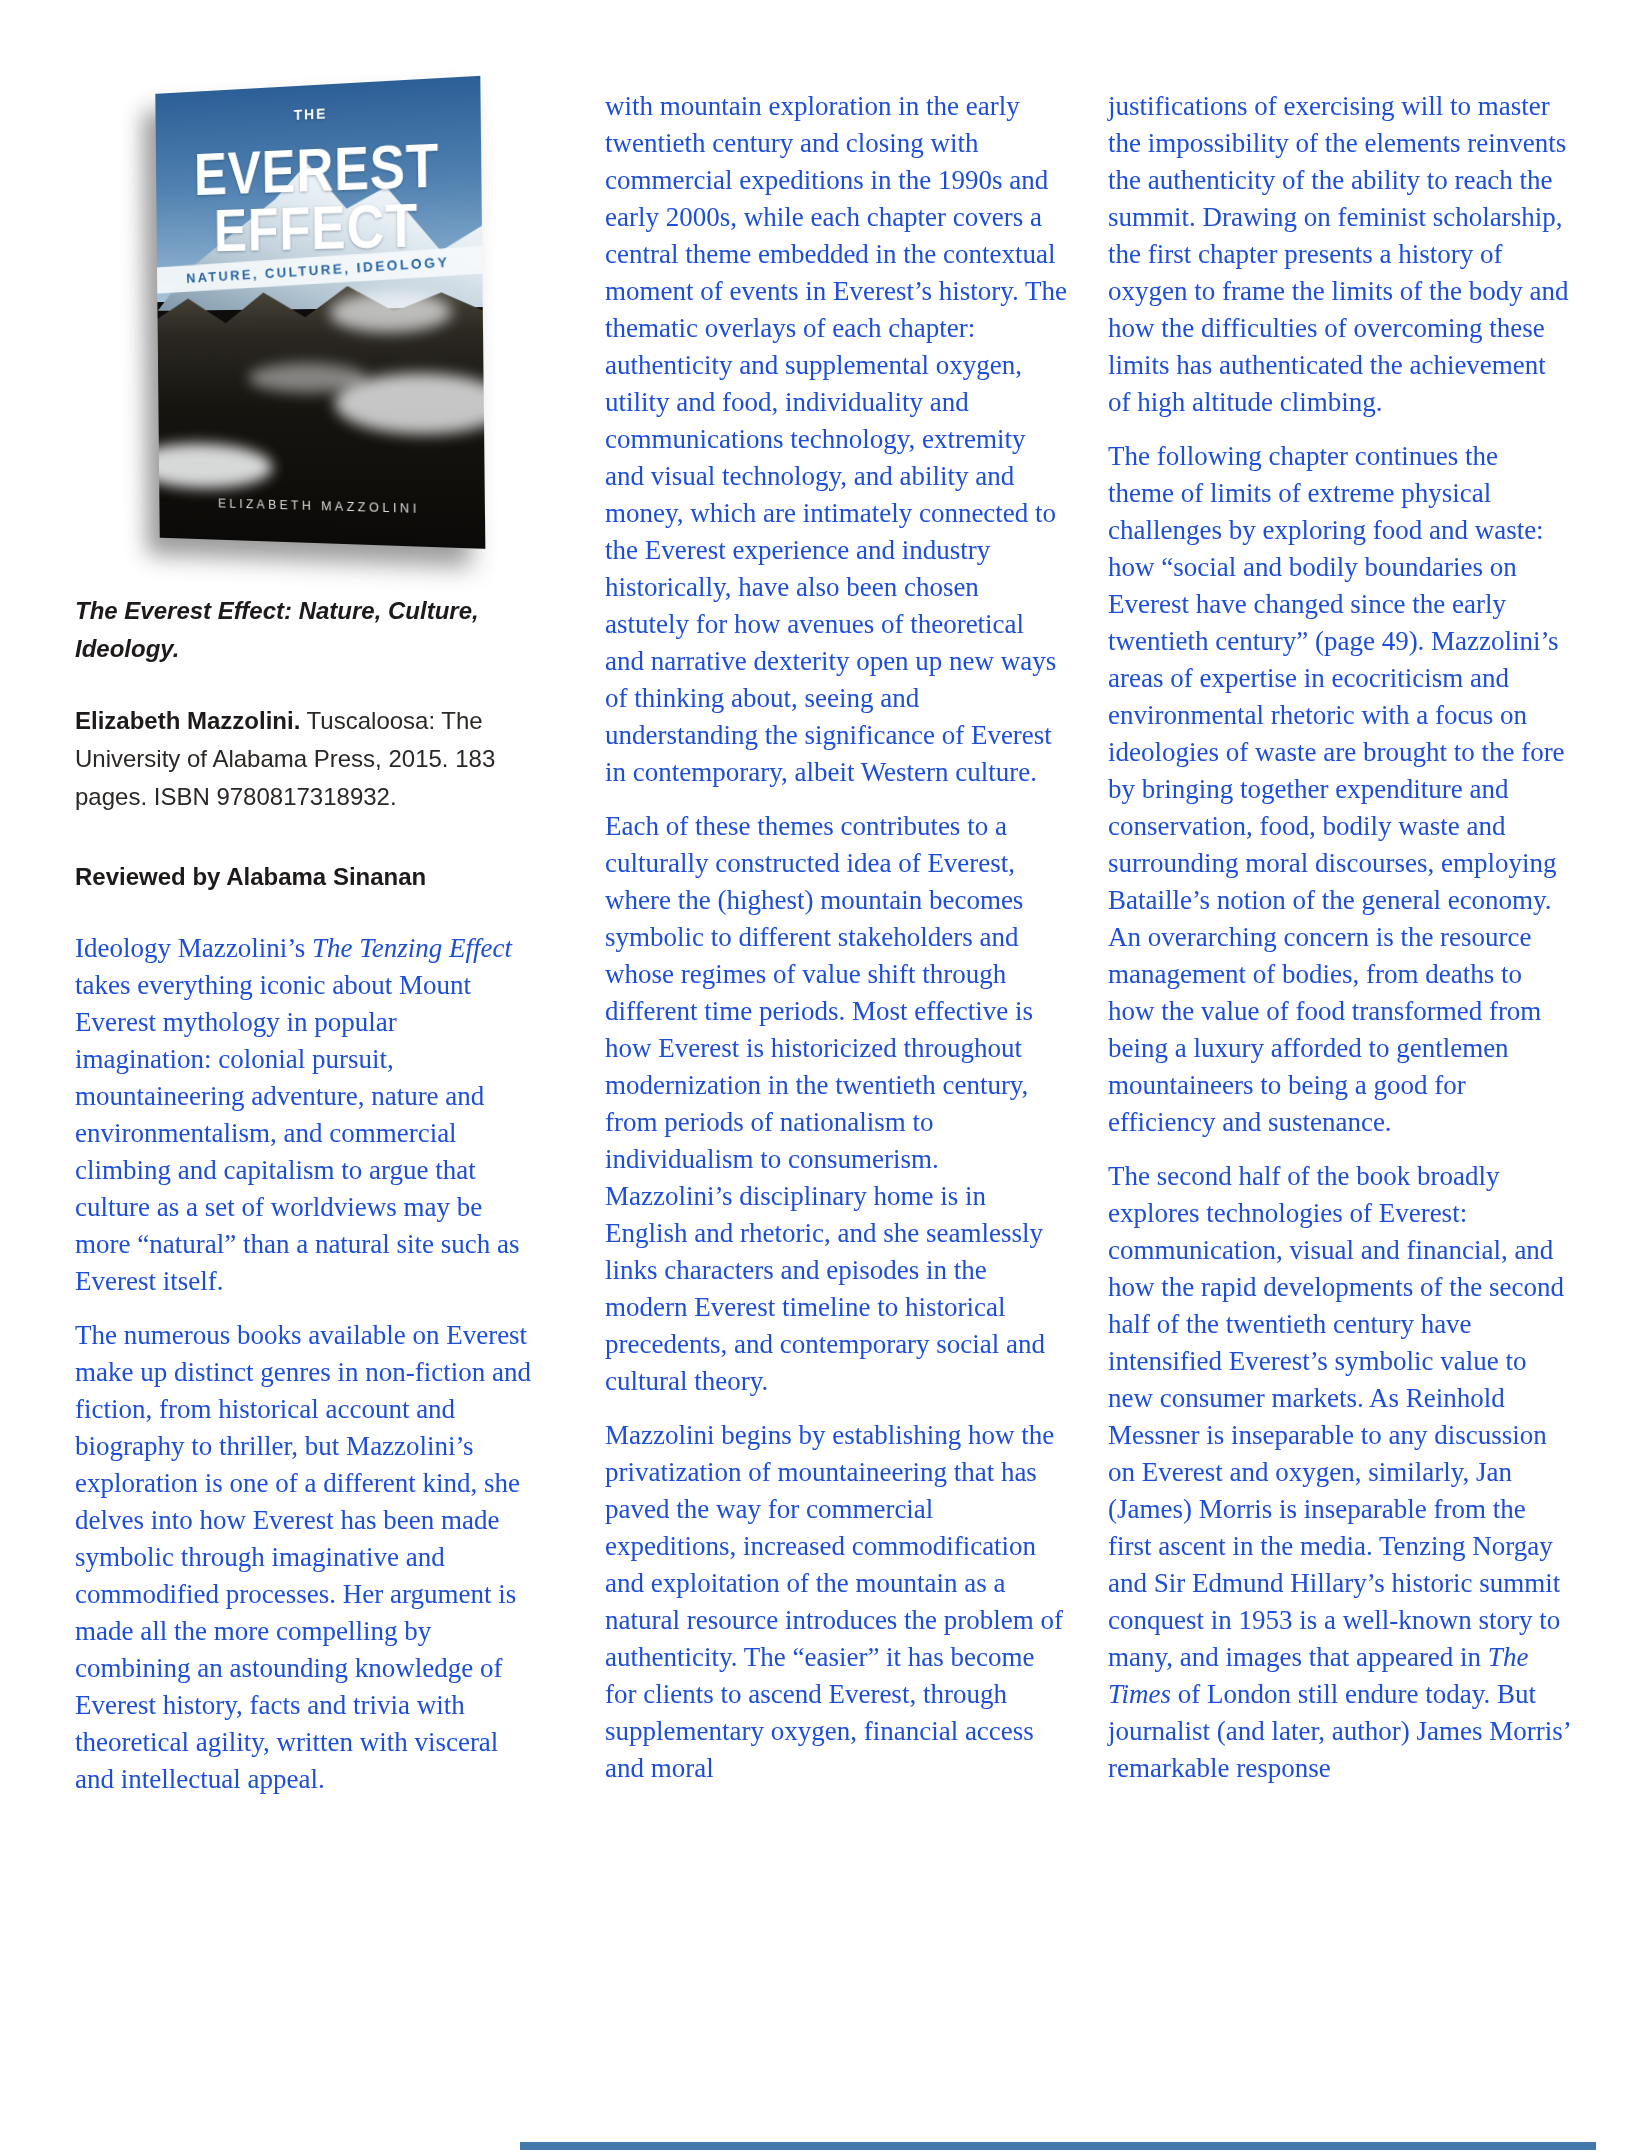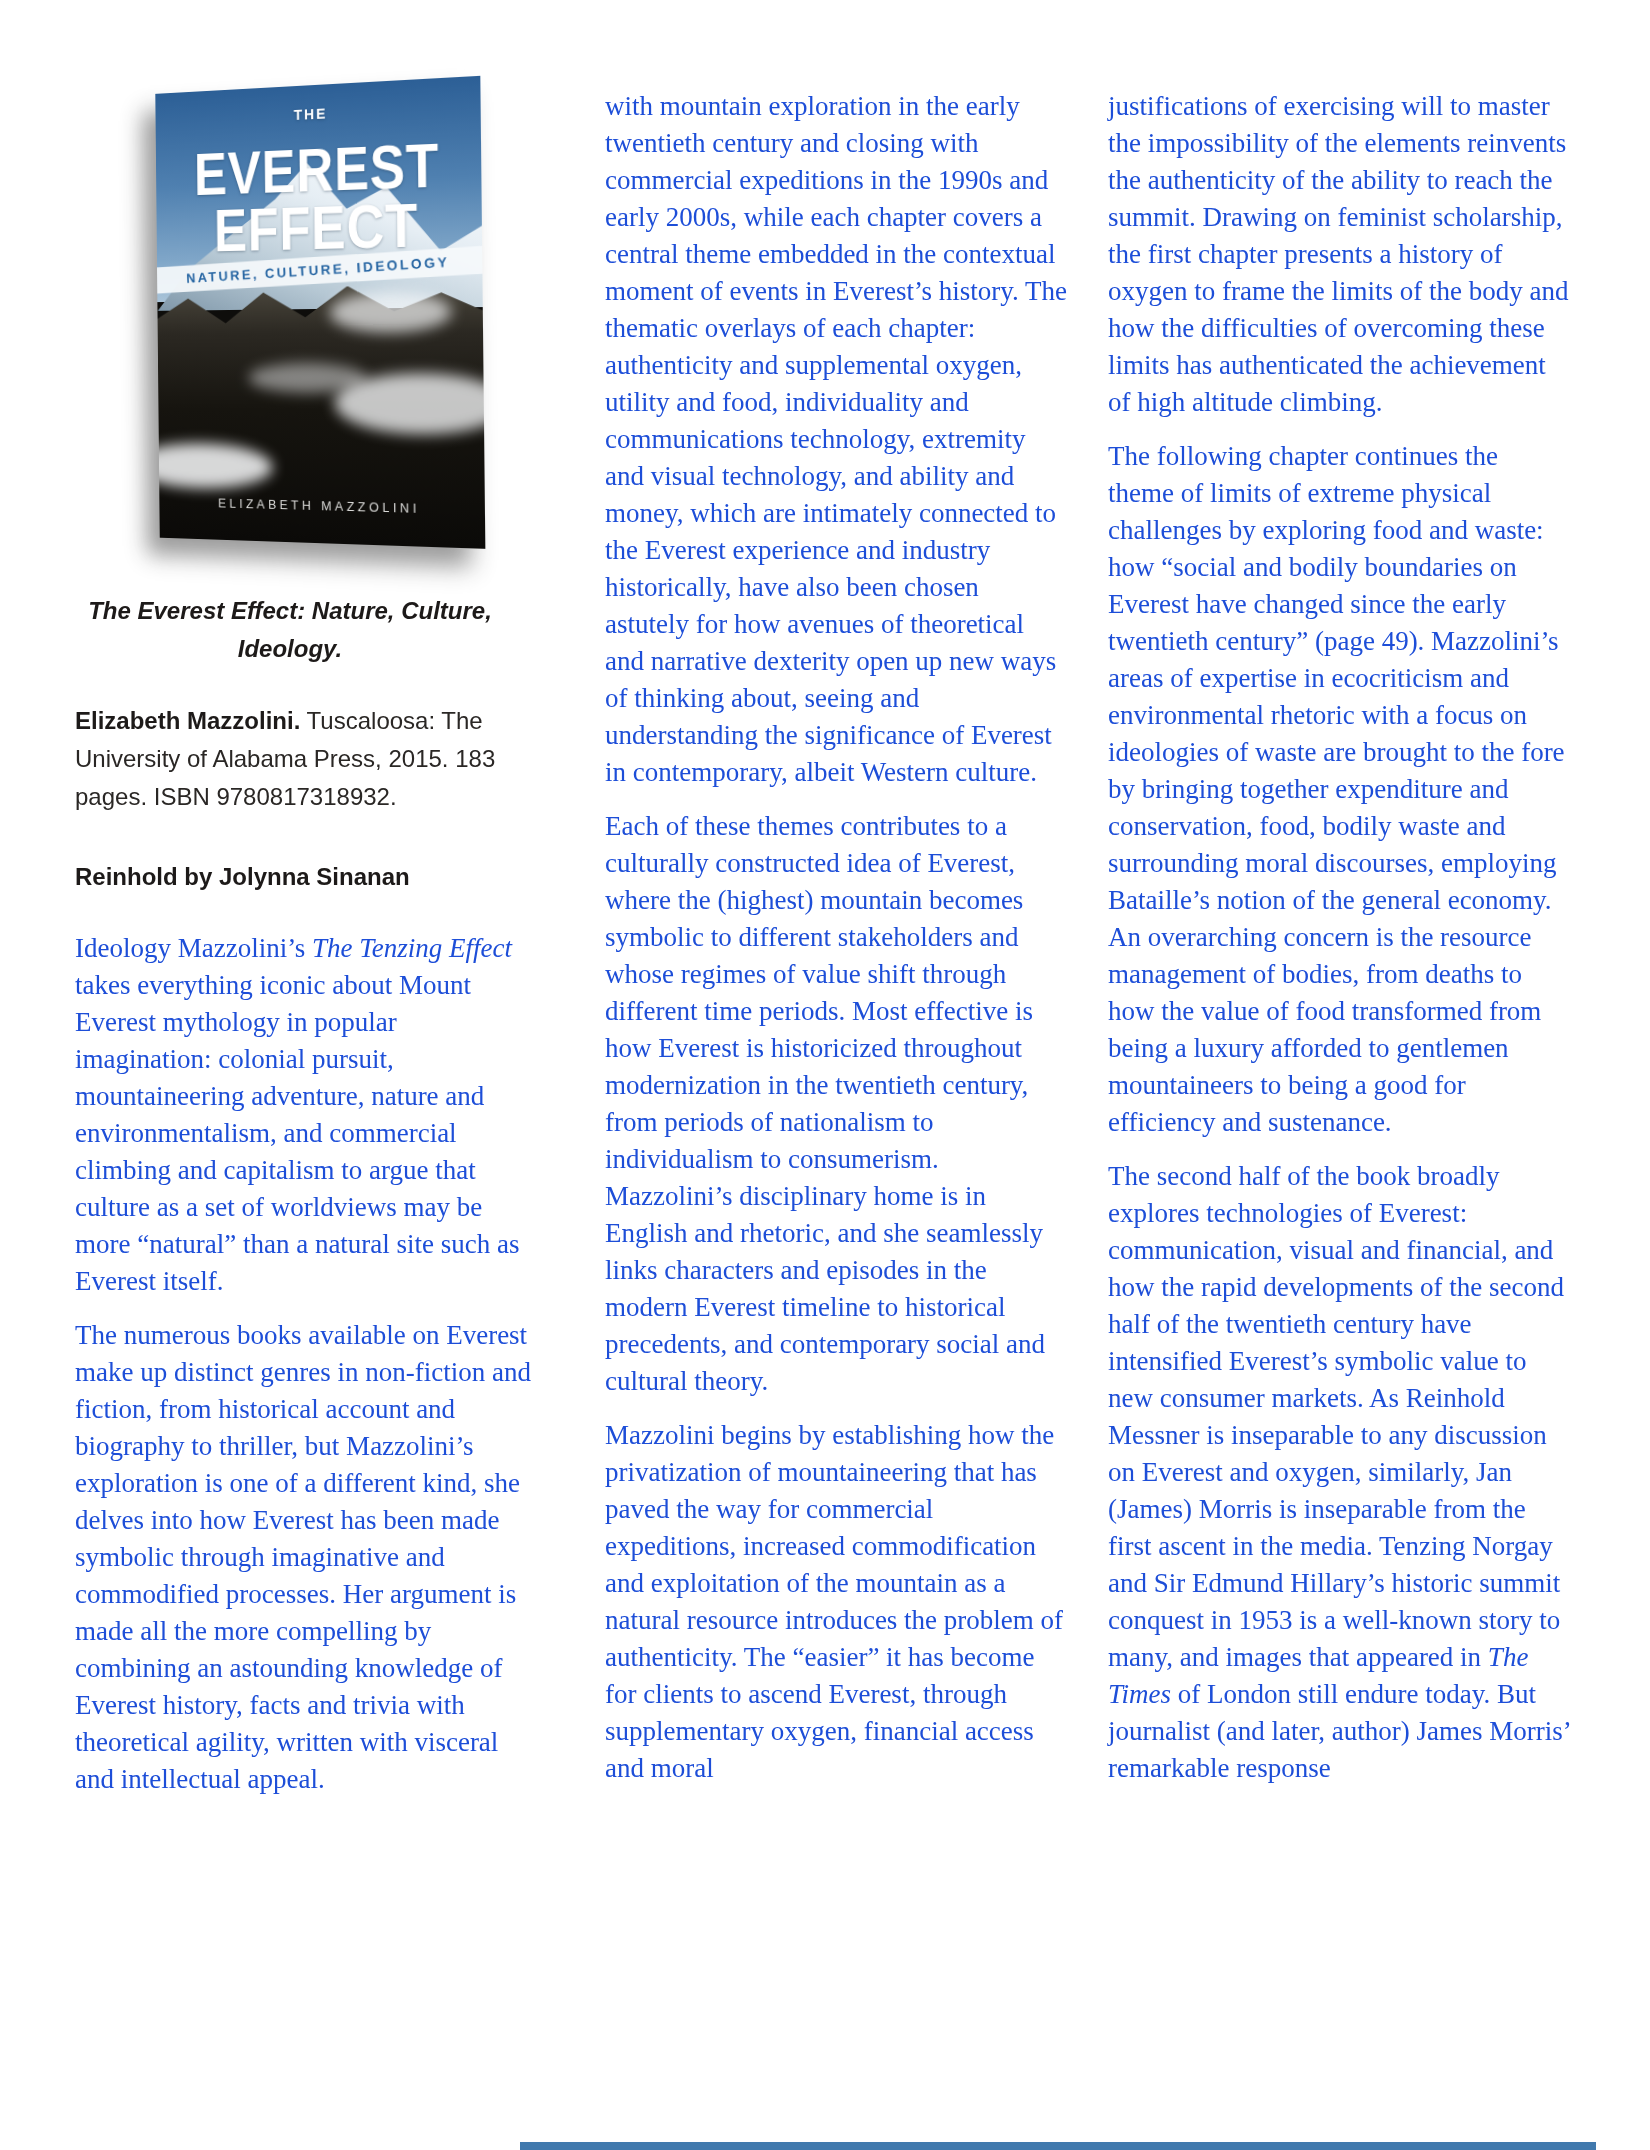--- a/index.html
+++ b/index.html
@@ -40,21 +40,21 @@
     background:rgba(245,249,251,0.92); color:#2766a3; font-family:"Liberation Sans", sans-serif;
     font-size:13.5px; font-weight:700; letter-spacing:2.5px; line-height:27px; text-align:center;
     transform:rotate(-2.5deg); }
   .cover-author { position:absolute; left:0; right:0; bottom:6.5%; text-align:center;
     font-family:"Liberation Sans", sans-serif; font-size:12.5px; font-weight:400;
     letter-spacing:3.5px; color:#dddddb; }
 
   
   .cite-title { position:absolute; left:75px; top:592px; width:430px;
     font-family:"Liberation Sans", sans-serif; font-size:24px; font-weight:700; font-style:italic;
-    line-height:38px; color:#1d1a19;text-align:center; }
+    line-height:38px; color:#1d1a19; }
   .cite-pub { position:absolute; left:75px; top:702px; width:440px;
     font-family:"Liberation Sans", sans-serif; font-size:24px; line-height:38px; color:#2a2725; }
   .cite-pub b { font-weight:700; color:#1d1a19;text-align:center; }
   .reviewer { position:absolute; left:75px; top:860px; width:460px;
     font-family:"Liberation Sans", sans-serif; font-size:24px; font-weight:700;
     line-height:34px; color:#1d1a19; }
 
   
   .rcol { position:absolute; font-size:27px; line-height:37px; color:#1d4ed8;
     text-rendering:optimizeLegibility; }
@@ -86,21 +86,21 @@
         <span class="cover-the">THE</span><span class="cover-t1">EVEREST</span>
         <div class="cover-t2">EFFECT</div>
       </div>
       <div class="cover-banner">NATURE, CULTURE, IDEOLOGY</div>
       <div class="cover-author">ELIZABETH MAZZOLINI</div>
     </div>
   </div>
 
   <div class="cite-title">The Everest Effect: Nature, Culture, Ideology.</div>
   <div class="cite-pub"><b>Elizabeth Mazzolini.</b><span> Tuscaloosa: The University of Alabama Press, 2015. 183 pages. ISBN 9780817318932.</span></div>
-  <div class="reviewer">Reinhold by Jolynna Sinanan</div>
+  <div class="reviewer">Reviewed by Alabama Sinanan</div>
 
   <div class="rcol col-left">
       <p><span>Ideology Mazzolini’s </span><em>The Tenzing Effect</em><span> takes everything iconic about Mount Everest mythology in popular imagination: colonial pursuit, mountaineering adventure, nature and environmentalism, and commercial climbing and capitalism to argue that culture as a set of worldviews may be more “natural” than a natural site such as Everest itself.</span></p>
       <p><span>The numerous books available on Everest make up distinct genres in non-fiction and fiction, from historical account and biography to thriller, but Mazzolini’s exploration is one of a different kind, she delves into how Everest has been made symbolic through imaginative and commodified processes. Her argument is made all the more compelling by combining an astounding knowledge of Everest history, facts and trivia with theoretical agility, written with visceral and intellectual appeal.</span></p>
     </div>
   <div class="rcol col-middle">
       <p><span>with mountain exploration in the early twentieth century and closing with commercial expeditions in the 1990s and early 2000s, while each chapter covers a central theme embedded in the contextual moment of events in Everest’s history. The thematic overlays of each chapter: authenticity and supplemental oxygen, utility and food, individuality and communications technology, extremity and visual technology, and ability and money, which are intimately connected to the Everest experience and industry historically, have also been chosen astutely for how avenues of theoretical and narrative dexterity open up new ways of thinking about, seeing and understanding the significance of Everest in contemporary, albeit Western culture.</span></p>
       <p><span>Each of these themes contributes to a culturally constructed idea of Everest, where the (highest) mountain becomes symbolic to different stakeholders and whose regimes of value shift through different time periods. Most effective is how Everest is historicized throughout modernization in the twentieth century, from periods of nationalism to individualism to consumerism. Mazzolini’s disciplinary home is in English and rhetoric, and she seamlessly links characters and episodes in the modern Everest timeline to historical precedents, and contemporary social and cultural theory.</span></p>
       <p><span>Mazzolini begins by establishing how the privatization of mountaineering that has paved the way for commercial expeditions, increased commodification and exploitation of the mountain as a natural resource introduces the problem of authenticity. The “easier” it has become for clients to ascend Everest, through supplementary oxygen, financial access and moral</span></p>
     </div>

